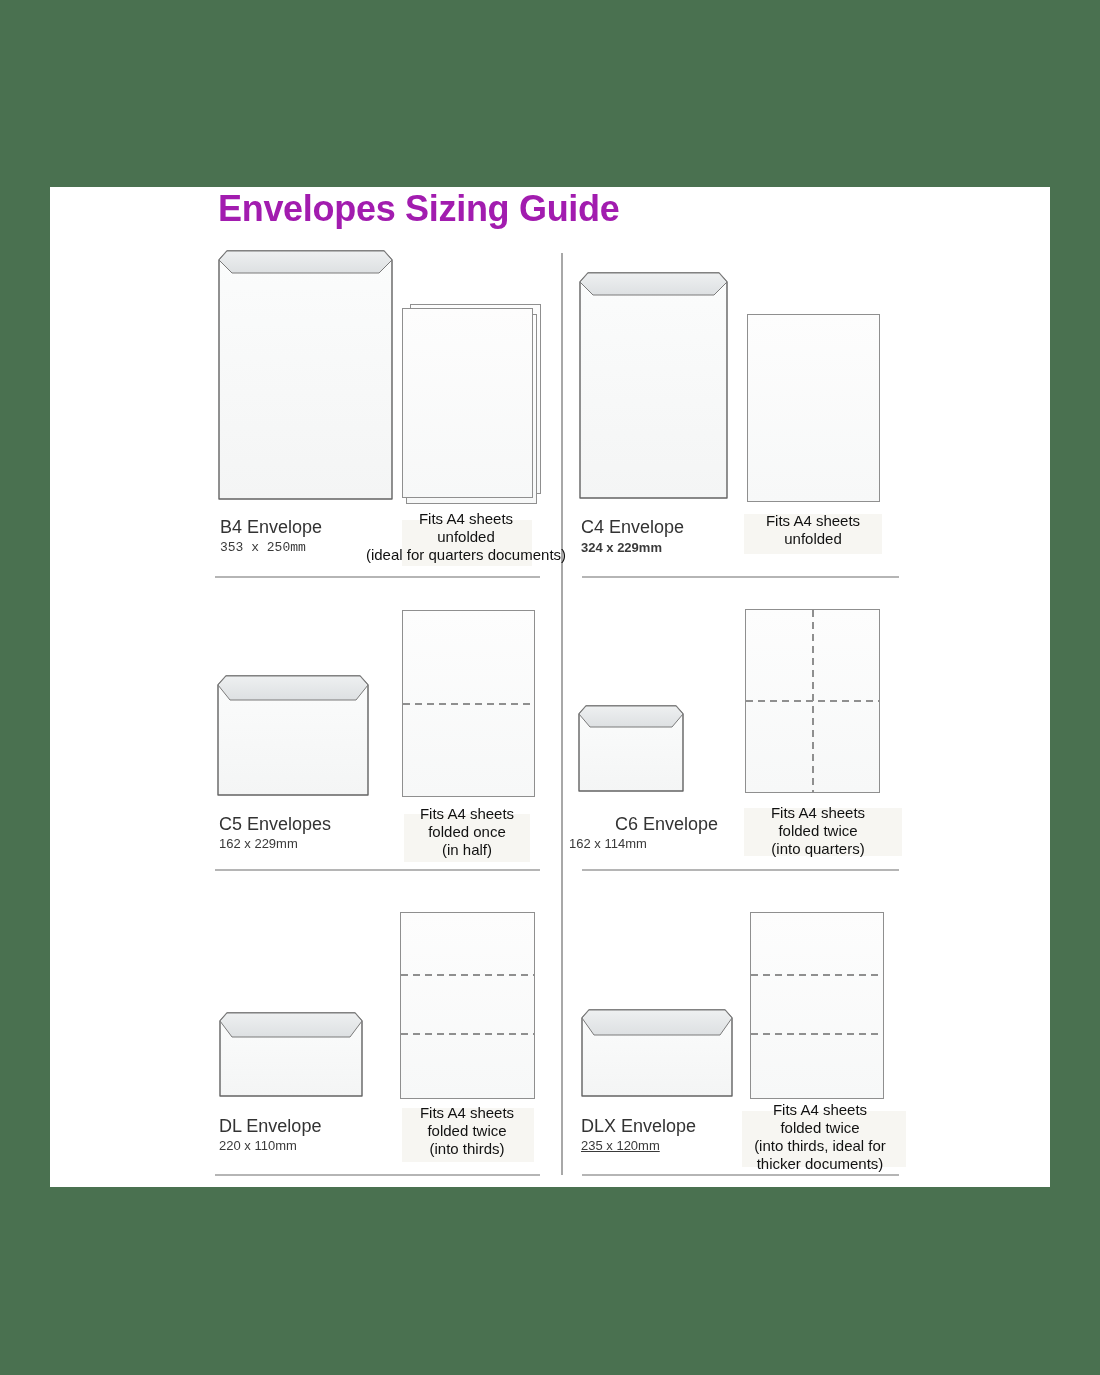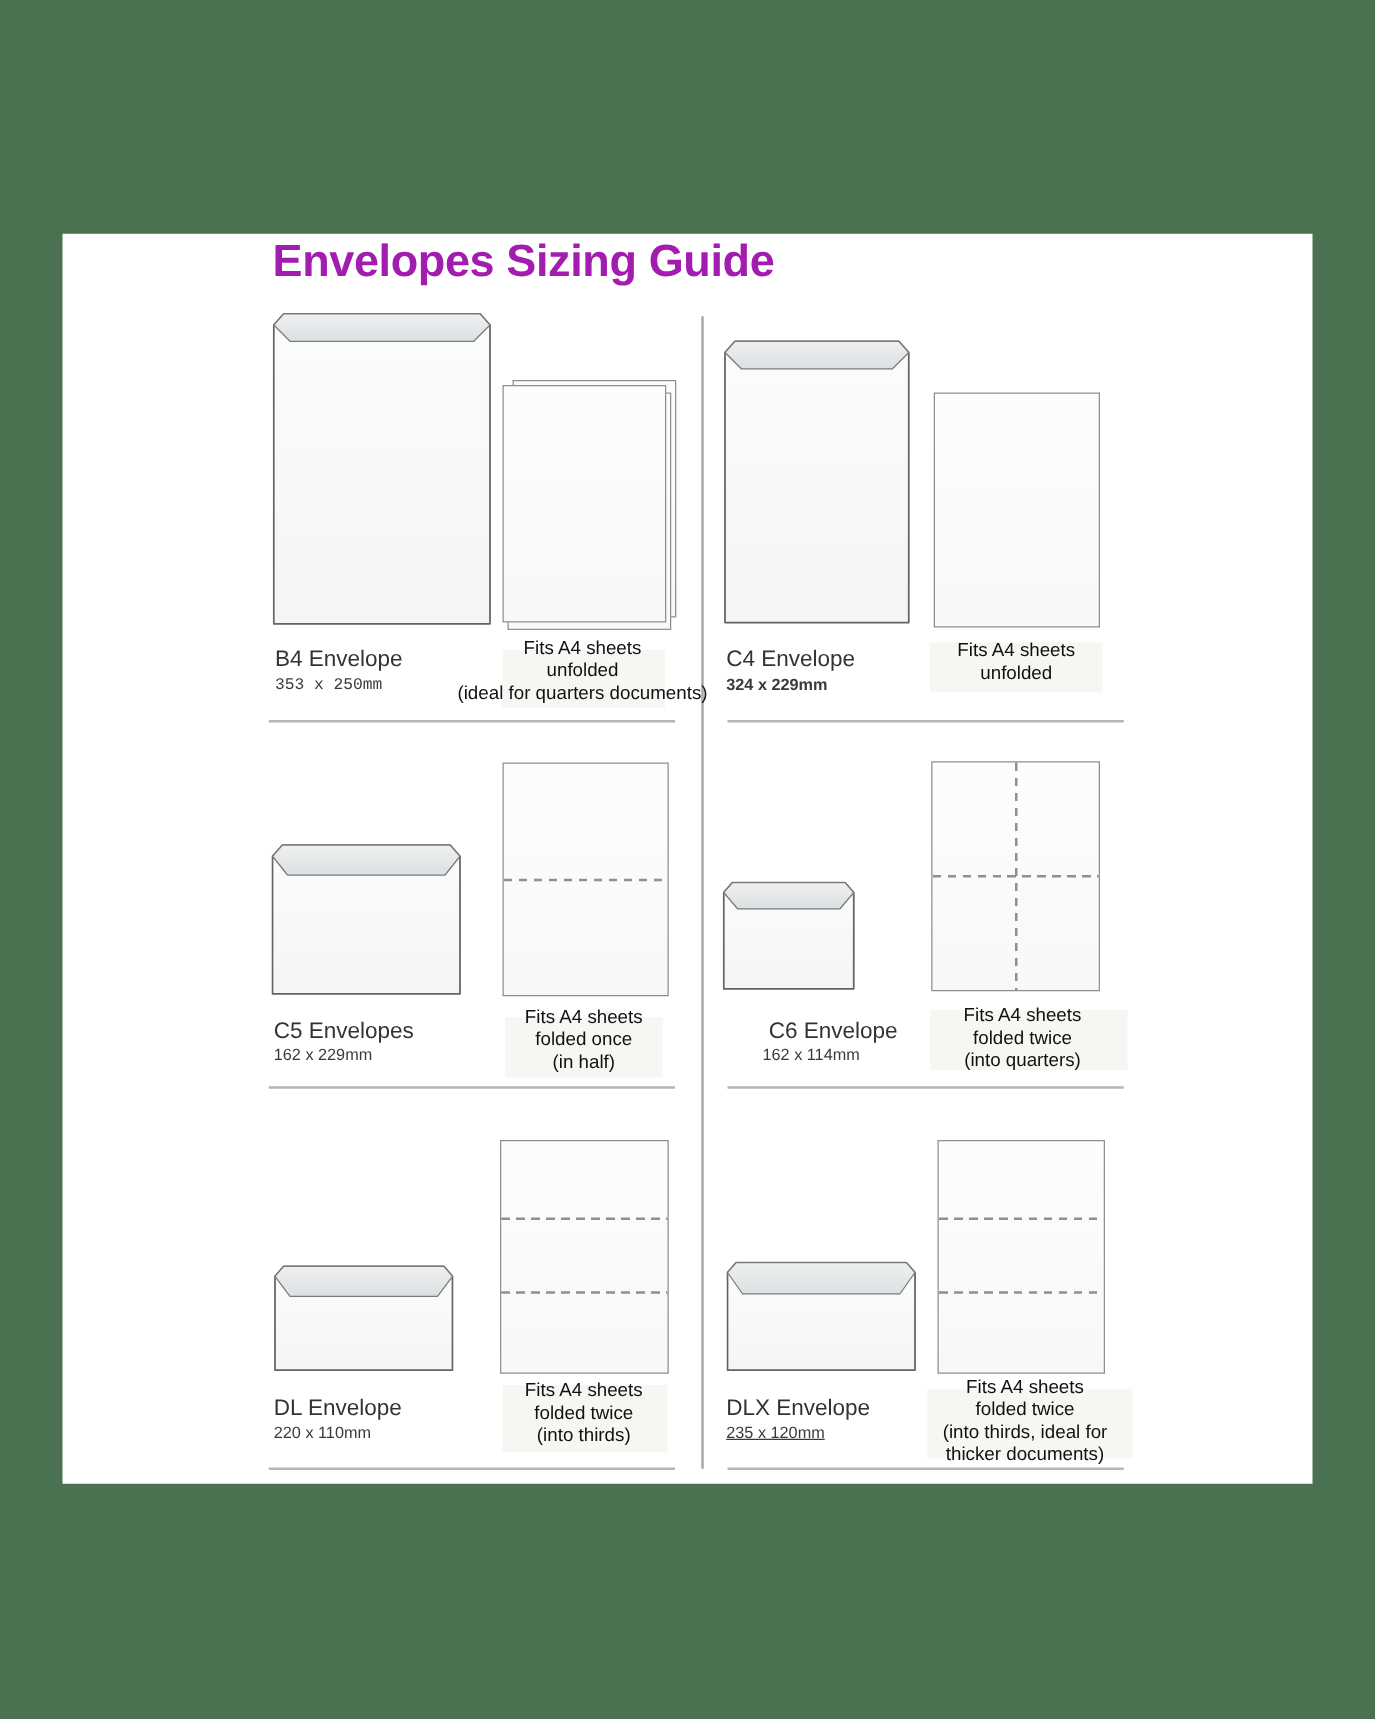--- a/index.html
+++ b/index.html
@@ -105,21 +105,21 @@
     <div class="sheet" style="left:695px; top:422px; width:135px; height:184px;"></div>
     <div class="fold-h" style="left:696px; top:513px; width:133px;"></div>
     <div class="fold-v" style="left:762px; top:423px; height:182px;"></div>
     <div class="caption-bg" style="left:694px; top:621px; width:158px; height:48px;"></div>
     <div class="caption" style="left:628px; top:617px;">
       <div>Fits A4 sheets</div>
       <div>folded twice</div>
       <div>(into quarters)</div>
     </div>
     <div class="label" style="left:530px; top:626px;margin-left:35px;">C6 Envelope</div>
-    <div class="dims" style="left:560px; top:649px;">162 x 114mm</div>
+    <div class="dims" style="left:519px; top:649px;">162 x 114mm</div>
 
     <svg class="env" style="left:169px; top:825px;" width="144" height="86" viewBox="0 0 144 86">
       <path d="M8,1 H136 L143,9 V84 H1 V9 Z" fill="url(#gradBody)" stroke="#636363" stroke-width="1.4" stroke-linejoin="round"></path>
       <path d="M8,1 H136 L143,9 L131,25 H13 L1,9 Z" fill="url(#gradFlap)" stroke="#7a7a7a" stroke-width="1" stroke-linejoin="round"></path>
     </svg>
     <div class="sheet" style="left:350px; top:725px; width:135px; height:187px;"></div>
     <div class="fold-h" style="left:351px; top:787px; width:133px;"></div>
     <div class="fold-h" style="left:351px; top:846px; width:133px;"></div>
     <div class="caption-bg" style="left:352px; top:921px; width:132px; height:54px;"></div>
     <div class="caption" style="left:277px; top:917px;">

